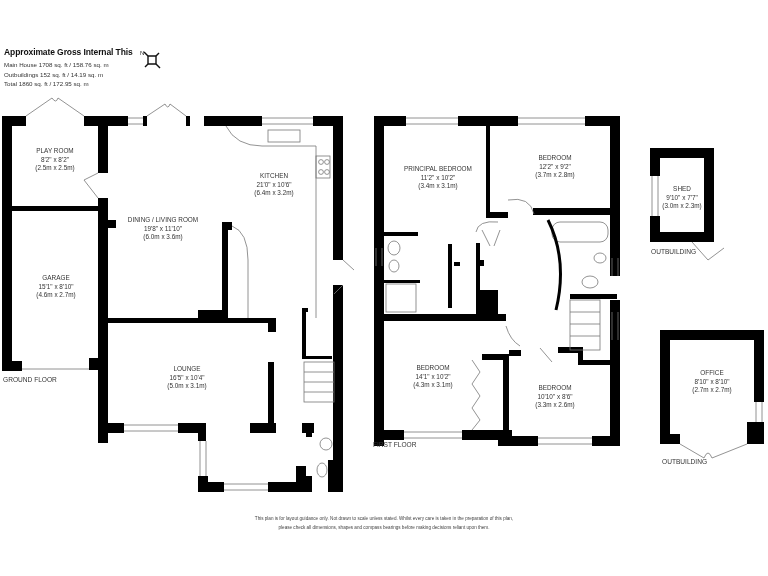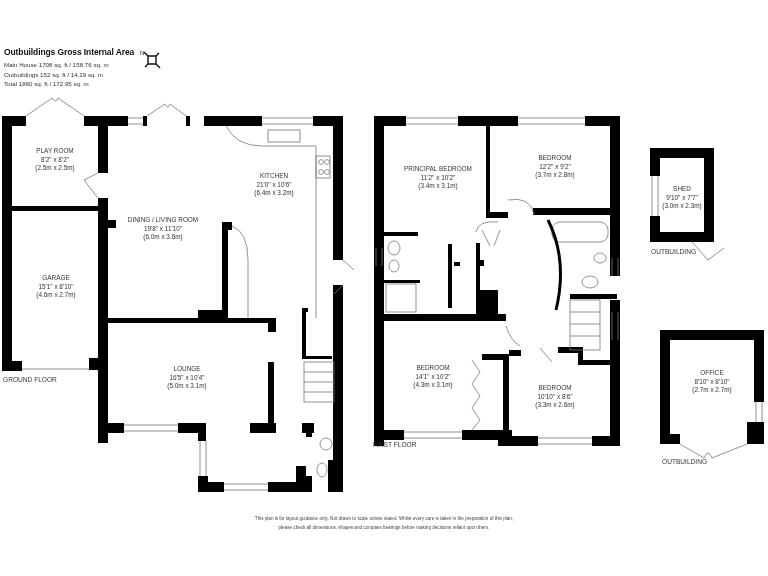--- a/index.html
+++ b/index.html
@@ -11,21 +11,21 @@
   svg.plan { position: absolute; left: 0; top: 0; }
   .room-label { position: absolute; text-align: center; font-size: 6.4px; line-height: 8.5px; color: #333; transform: translateX(-50%); white-space: nowrap; }
   .room-label .name { text-transform: uppercase; }
   .floor-label { position: absolute; font-size: 6.6px; color: #333; text-transform: uppercase; }
   .disclaimer { position: absolute; left: 0; width: 768px; top: 514px; text-align: center; font-size: 4.6px; color: #444; line-height: 9px; }
 </style>
 </head>
 <body>
 
 <div class="header">
-  <div class="title">Outbuildings Gross Internal Area</div>
+  <div class="title">Approximate Gross Internal This</div>
   <div class="line">Main House 1708 sq. ft / 158.76 sq. m</div>
   <div class="line">Outbuildings 152 sq. ft / 14.19 sq. m</div>
   <div class="line">Total 1860 sq. ft / 172.95 sq. m</div>
 </div>
 
 <div class="compass">
   <svg width="26" height="26" viewBox="0 0 26 26">
     <text x="2" y="9" font-size="6" font-family="Liberation Sans, sans-serif" fill="#222">N</text>
     <g stroke="#111" stroke-width="1.4" fill="none">
       <path d="M10 10 L18 10 L18 18 L10 18 Z"></path>

